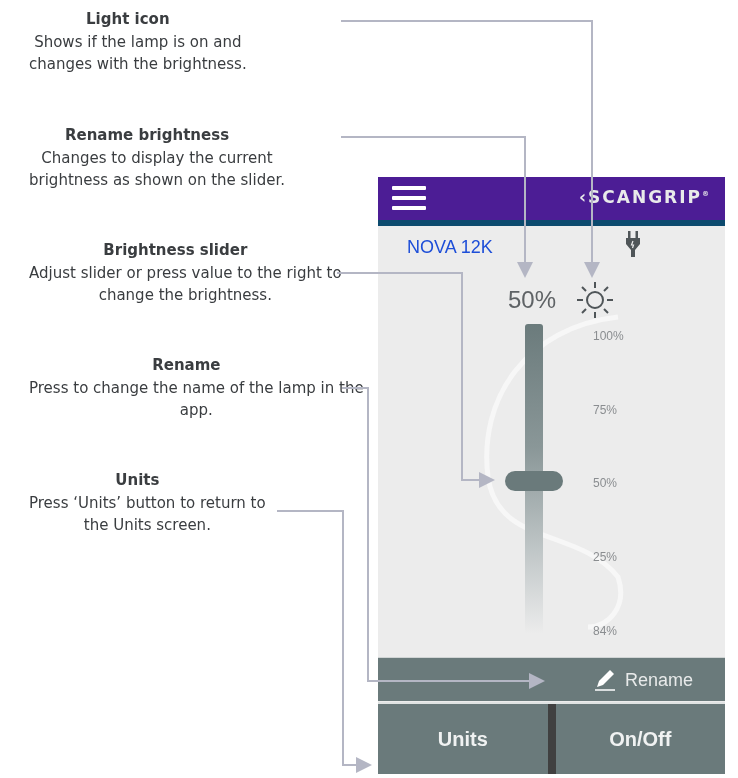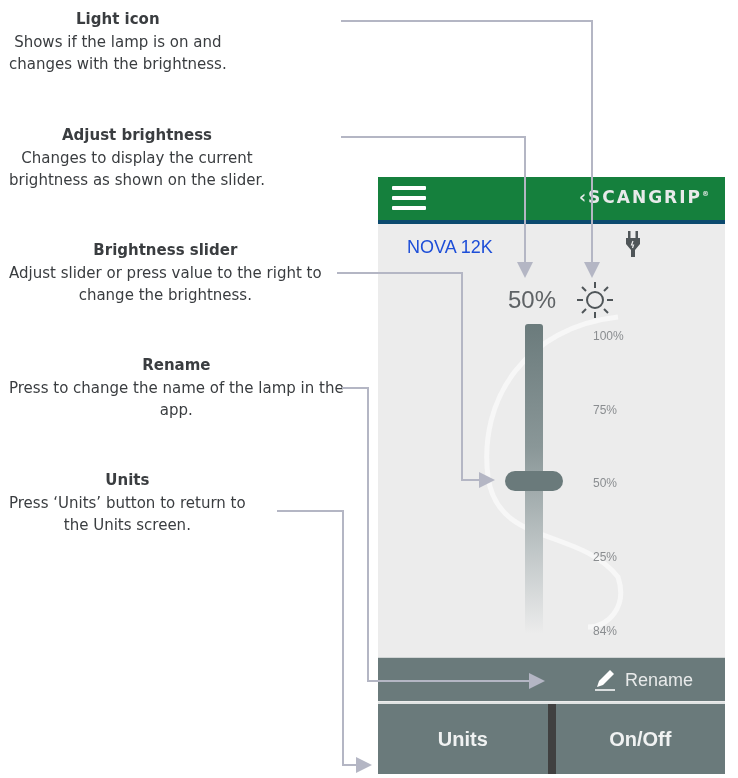--- a/index.html
+++ b/index.html
@@ -1,21 +1,21 @@
 <!DOCTYPE html>
 <html><head>
 <meta charset="utf-8">
 <style>
   html, body { margin:0; padding:0; background:#ffffff; }
   body { width:738px; height:778px; position:relative; overflow:hidden; font-family:"DejaVu Sans", sans-serif; }
   .callout { position:absolute; left:9px; color:#3a3d40; font-size:15px; line-height:22.5px;text-align:center; }
   .callout .t { font-weight:bold; display:block; font-size:15px; }
-  .callout .d { display:block; white-space:pre-line; }
+  .callout .d { display:block; white-space:pre-line;margin-left:20px; }
   .phone { position:absolute; left:378px; top:177px; width:347px; height:595px; background:#ececec; }
-  .topbar { position:absolute; left:0; top:0; width:347px; height:43px; background:#15803d; border-bottom:4px solid #0c4a6e; }
+  .topbar { position:absolute; left:0; top:0; width:347px; height:43px; background:#4c1d95; border-bottom:6px solid #0c4a6e; }
   .hamb { position:absolute; left:14px; top:9px; width:34px; height:24px; }
   .hamb span { display:block; height:4px; background:#ffffff; margin-bottom:6px; border-radius:1px; }
   .brand { position:absolute; right:14px; top:10px; color:#e8eaea; font-family:"DejaVu Sans", sans-serif; font-weight:bold; font-size:17px; letter-spacing:2px; }
   .brand sup { font-size:7px; }
   .lamp-name { position:absolute; left:29px; top:60px; font-size:18px; color:#1d4ed8; font-family:"Liberation Sans", sans-serif; }
   .plug { position:absolute; left:247px; top:54px; }
   .pct { position:absolute; left:130px; top:109px; font-size:24px; color:#5f6366; font-family:"Liberation Sans", sans-serif; }
   .sun { position:absolute; left:197px; top:103px; }
   .track { position:absolute; left:147px; top:147px; width:18px; height:310px; border-radius:3px 3px 0 0;
     background:linear-gradient(to bottom,#6b7b7c 0%,#8a9798 40%,#c3c9ca 75%,#ececec 100%); }
@@ -31,21 +31,21 @@
 </style>
 </head>
 <body>
 
 <div class="callout" style="top:8px">
   <span class="t">Light icon</span>
   <span class="d">Shows if the lamp is on and
 changes with the brightness.</span>
 </div>
 <div class="callout" style="top:124px">
-  <span class="t">Adjust brightness</span>
+  <span class="t">Rename brightness</span>
   <span class="d">Changes to display the current
 brightness as shown on the slider.</span>
 </div>
 <div class="callout" style="top:239px">
   <span class="t">Brightness slider</span>
   <span class="d">Adjust slider or press value to the right to
 change the brightness.</span>
 </div>
 <div class="callout" style="top:354px">
   <span class="t">Rename</span>

